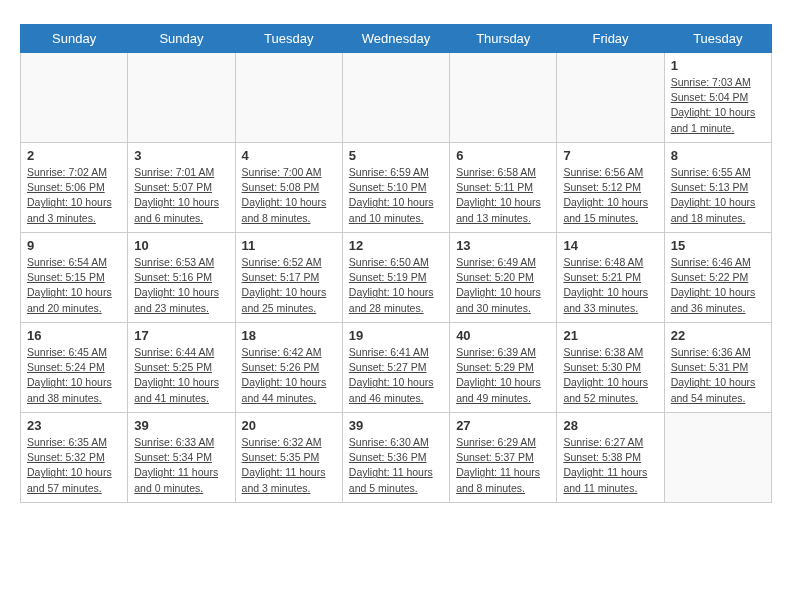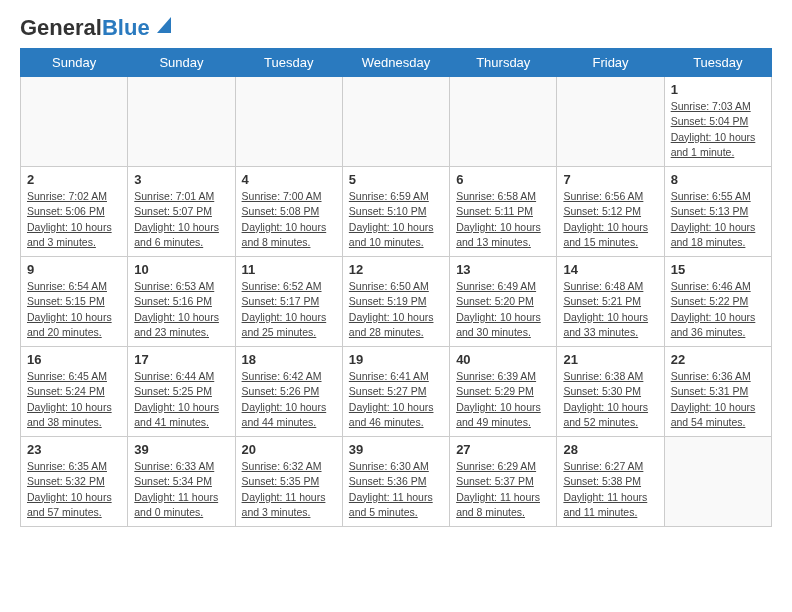--- a/index.html
+++ b/index.html
@@ -79,32 +79,20 @@
     }
     .empty-cell {
       background: #f9f9f9;
     }
   </style>
 </head>
 <body>
 
 <div class="page">
   <div class="header">
-    <div class="logo">
-      <div style="display:flex;align-items:center;">
-        <span class="logo-text">
-          <span class="general">General</span><span class="blue">Blue</span>
-        </span>
-        <span style="display:inline-block;margin-left:3px;margin-top:-4px;">
-          <svg width="22" height="22" viewBox="0 0 22 22">
-            <polygon points="4,20 18,20 18,4" fill="#2a7abf"></polygon>
-          </svg>
-        </span>
-      </div>
-    </div>
   </div>
 
   <table class="calendar-table">
     <thead>
       <tr>
       <th>Sunday</th>
           <th>Sunday</th>
           <th>Tuesday</th>
           <th>Wednesday</th>
           <th>Thursday</th>

